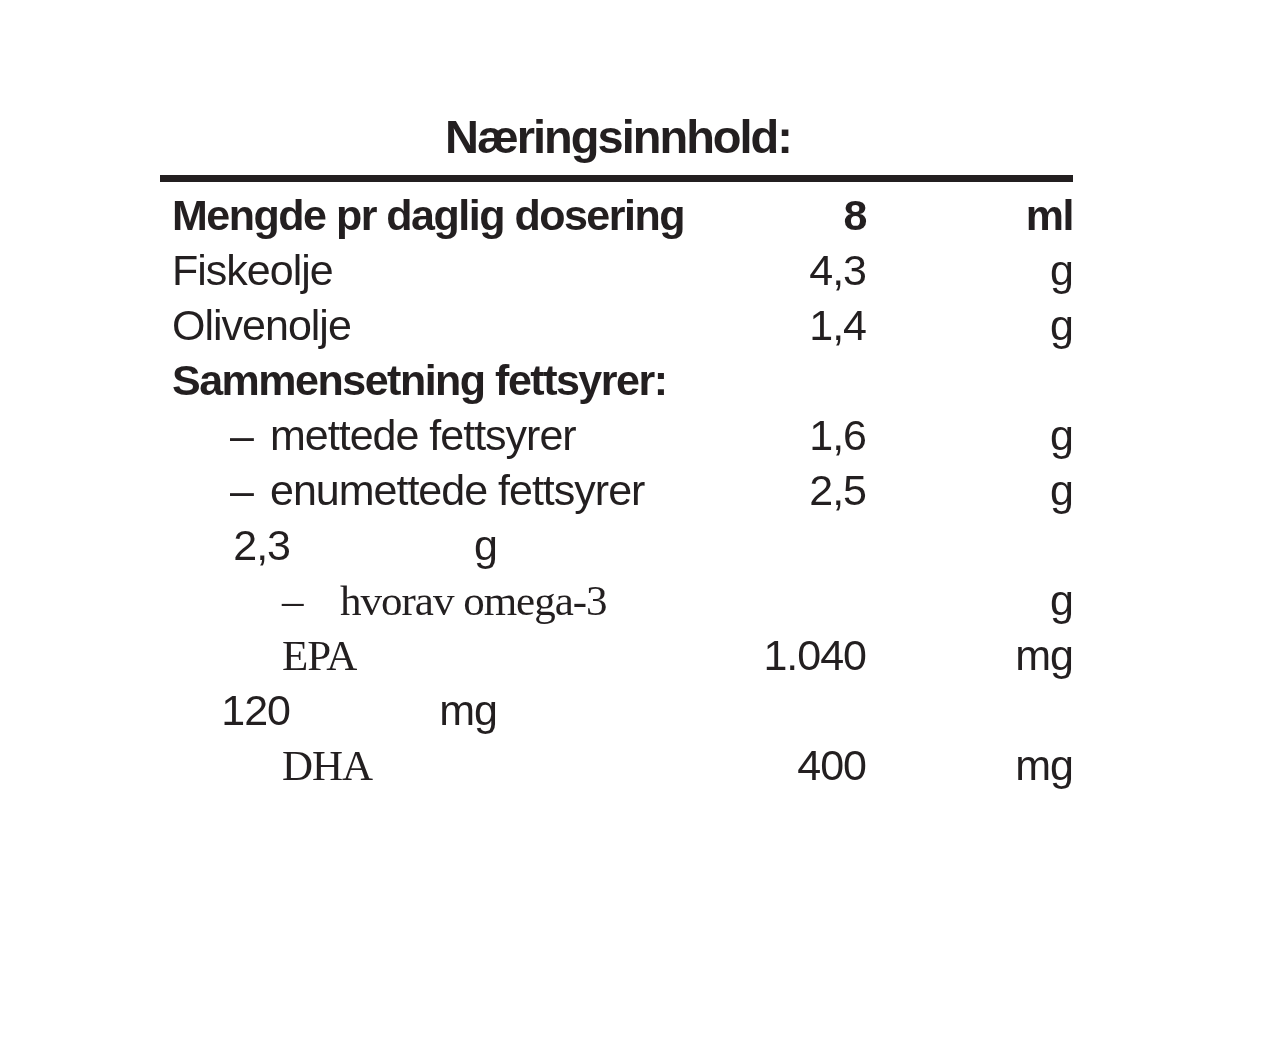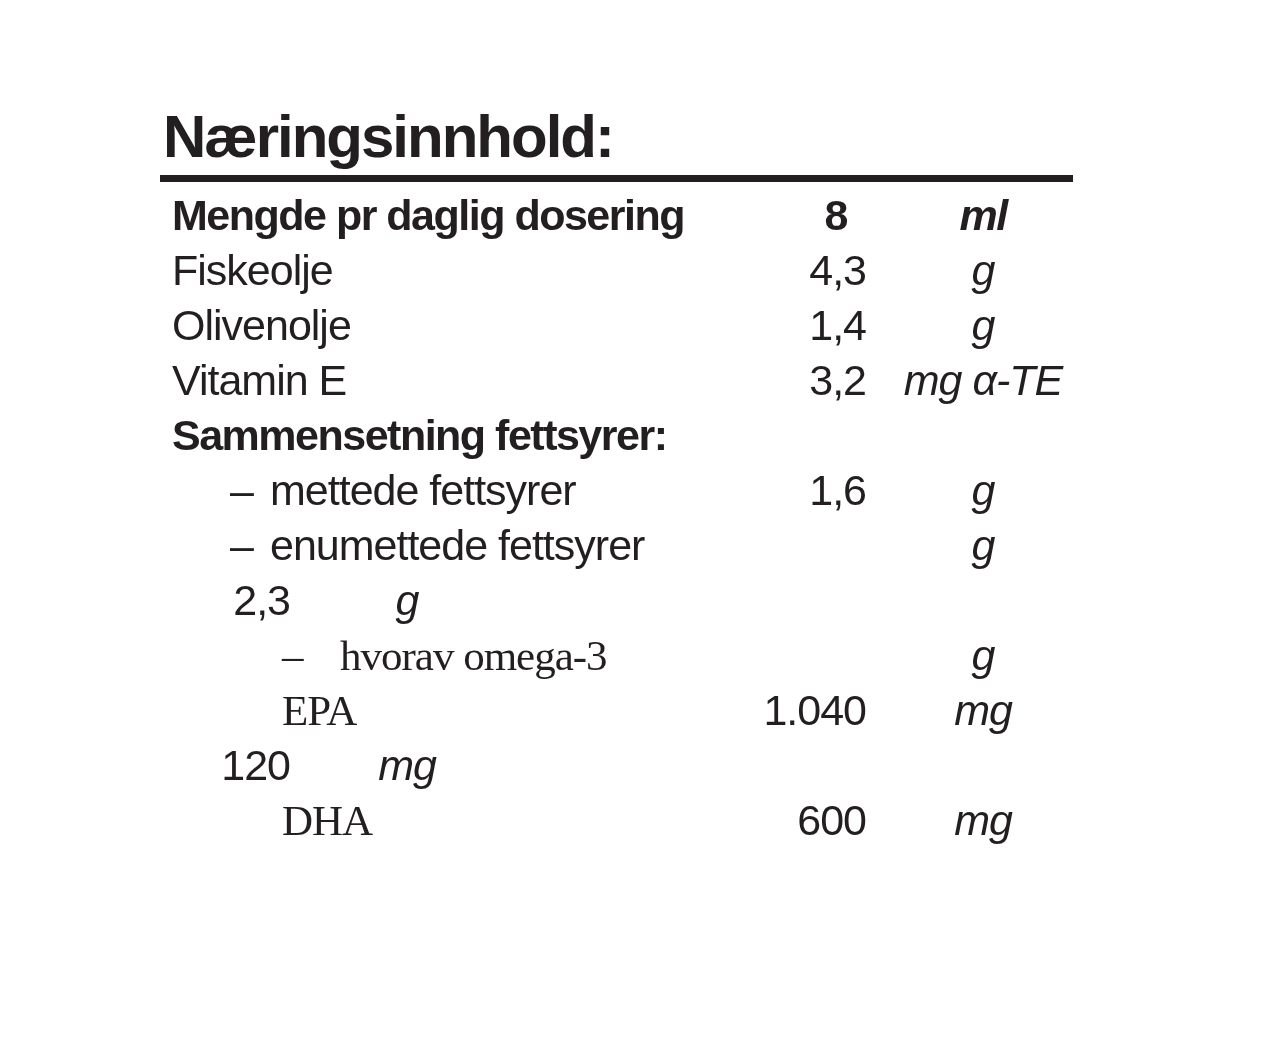--- a/index.html
+++ b/index.html
@@ -11,48 +11,49 @@
     overflow: hidden;
   }
   .panel {
     position: absolute;
     left: 160px;
     top: 108px;
     width: 913px;
     color: #231f20;
   }
   .title {
-    font-size: 60px;
+    font-size: 47px;
     font-weight: bold;
     letter-spacing: -2px;
     line-height: 58px;
     padding-left: 3px;
     color: #231f20;
+    text-align: center;
   }
   .rule {
     margin-top: 9px;
     height: 7px;
     background: #231f20;
   }
   .rows {
     margin-top: 6px;
   }
   .row {
     display: flex;
     align-items: baseline;
     line-height: 55px;
     font-size: 43px;
     letter-spacing: -1px;
     color: #231f20;
     white-space: nowrap;
   }
-  .row.bold { font-weight: bold; letter-spacing: -1.5px; gap: 19px; }
+  .row.bold { font-weight: bold; letter-spacing: -1.5px; }
   .row .label { flex: 1 1 auto; overflow: hidden; }
   .row .val   { flex: 0 0 130px; text-align: right; }
-  .row .unit  { flex: 0 0 207px; padding-left: 27px; text-align: center; font-style: italic; }
+  .row .unit  { flex: 0 0 207px; padding-left: 27px; text-align: right; }
   
   .row.indent-none .label { padding-left: 12px; }
   .row.indent-l1   .label { padding-left: 70px; }
   .row.indent-l2   .label { padding-left: 122px; font-family: Liberation Serif, serif; }
   .dash { display: inline-block; width: 40px; }
   .row.indent-l2 .dash { width: 58px; }
 </style>
 </head>
 <body>
 
@@ -68,37 +69,33 @@
       <div class="row indent-none">
         <span class="label"><span>Fiskeolje</span></span>
         <span class="val">4,3</span>
         <span class="unit">g</span>
       </div>
       <div class="row indent-none">
         <span class="label"><span>Olivenolje</span></span>
         <span class="val">1,4</span>
         <span class="unit">g</span>
       </div>
-      <div class="row indent-none">
-        <span class="label"><span>Vitamin E</span></span>
-        <span class="val">3,2</span>
-        <span class="unit">mg α-TE</span>
-      </div>
       <div class="row indent-none bold">
         <span class="label"><span>Sammensetning fettsyrer:</span></span>
         <span class="val"></span>
         <span class="unit"></span>
       </div>
       <div class="row indent-l1">
         <span class="label"><span class="dash">–</span><span>mettede fettsyrer</span></span>
         <span class="val">1,6</span>
         <span class="unit">g</span>
       </div>
       <div class="row indent-l1">
         <span class="label"><span class="dash">–</span><span>enumettede fettsyrer</span></span>
+        <span class="val">2,5</span>
         <span class="unit">g</span>
       </div>
       <div class="row indent-l1">
         <span class="val">2,3</span>
         <span class="unit">g</span>
       </div>
       <div class="row indent-l2">
         <span class="label"><span class="dash">–</span><span>hvorav omega-3</span></span>
         <span class="unit">g</span>
       </div>
@@ -106,17 +103,17 @@
         <span class="label"><span>EPA</span></span>
         <span class="val">1.040</span>
         <span class="unit">mg</span>
       </div>
       <div class="row indent-l2">
         <span class="val">120</span>
         <span class="unit">mg</span>
       </div>
       <div class="row indent-l2">
         <span class="label"><span>DHA</span></span>
-        <span class="val">600</span>
+        <span class="val">400</span>
         <span class="unit">mg</span>
       </div>
     </div>
 </div>
 
 </body></html>

